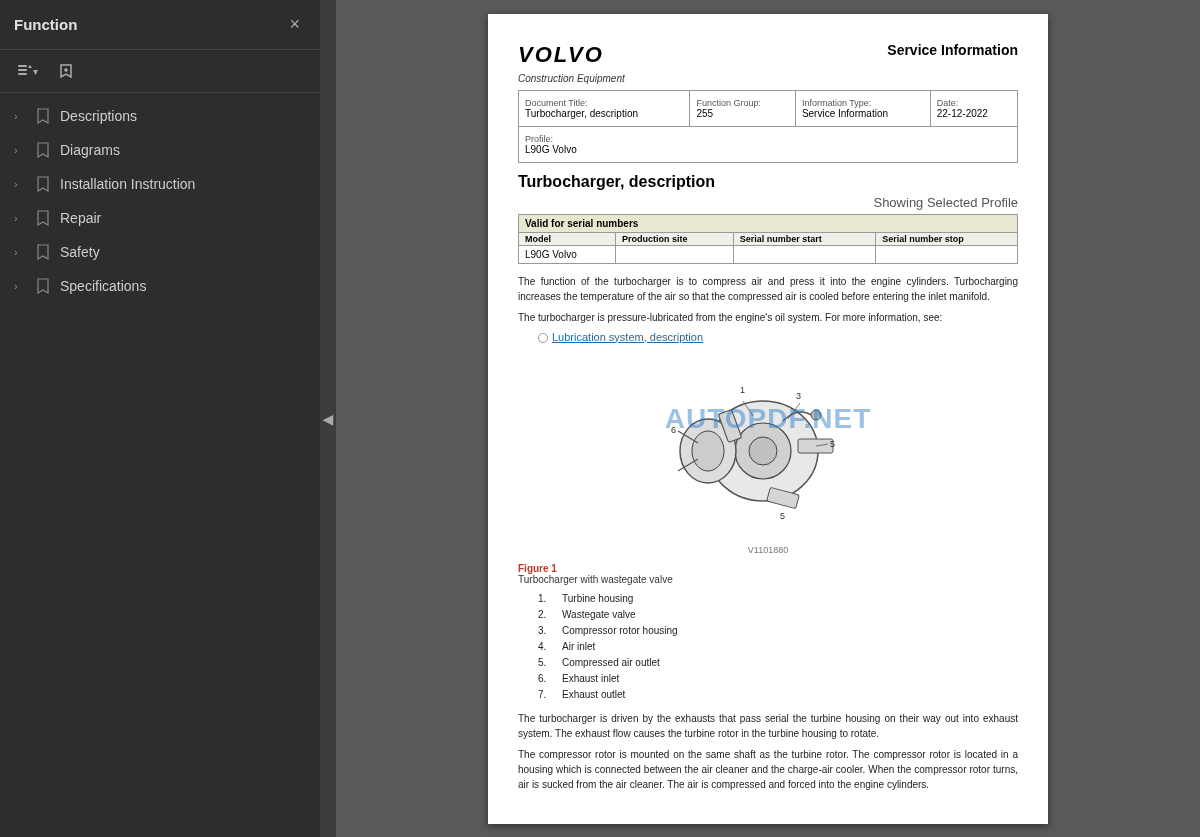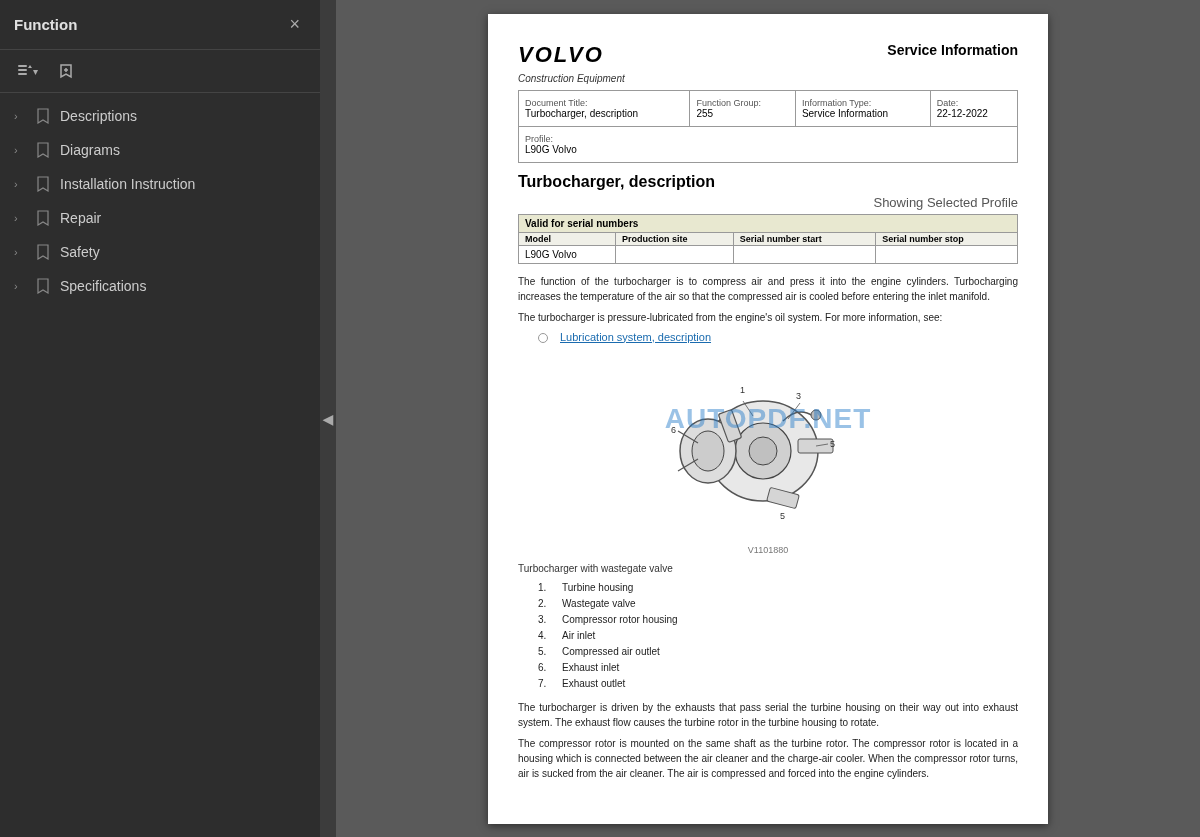--- a/index.html
+++ b/index.html
@@ -205,21 +205,21 @@
       text-align: justify;
     }
     .link-text {
       color: #1a6baf;
       text-decoration: underline;
       cursor: pointer;
     }
     .list-item-circle {
       display: flex;
       align-items: flex-start;
-      gap: 12px;
+      gap: 4px;
       margin: 4px 0 8px 20px;
     }
     .circle-bullet {
       width: 10px;
       height: 10px;
       border: 1px solid #999;
       border-radius: 50%;
       flex-shrink: 0;
       margin-top: 2px;
     }
@@ -454,20 +454,21 @@
         <path d="M 115 70 Q 130 55 145 65" fill="none" stroke="#555" stroke-width="1.5"></path>
         <circle cx="148" cy="64" r="5" fill="#bbb" stroke="#555" stroke-width="1"></circle>
 
         <line x1="75" y1="50" x2="85" y2="65" stroke="#555" stroke-width="0.8"></line>
         <line x1="132" y1="52" x2="120" y2="68" stroke="#555" stroke-width="0.8"></line>
         <line x1="160" y1="93" x2="148" y2="95" stroke="#555" stroke-width="0.8"></line>
       </svg>
       <div class="figure-caption">V1101880</div>
     </div>
 
+    <div class="figure-label">Figure 1</div>
     <div class="figure-sublabel">Turbocharger with wastegate valve</div>
 
     <div class="numbered-list">
       <div class="numbered-list-item">
         <span class="num">1.</span>
         <span>Turbine housing</span>
       </div>
       <div class="numbered-list-item">
         <span class="num">2.</span>
         <span>Wastegate valve</span>

